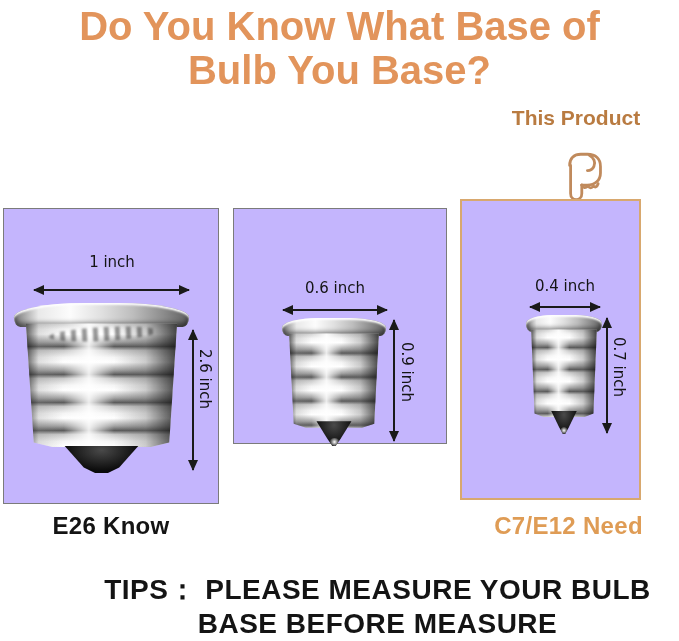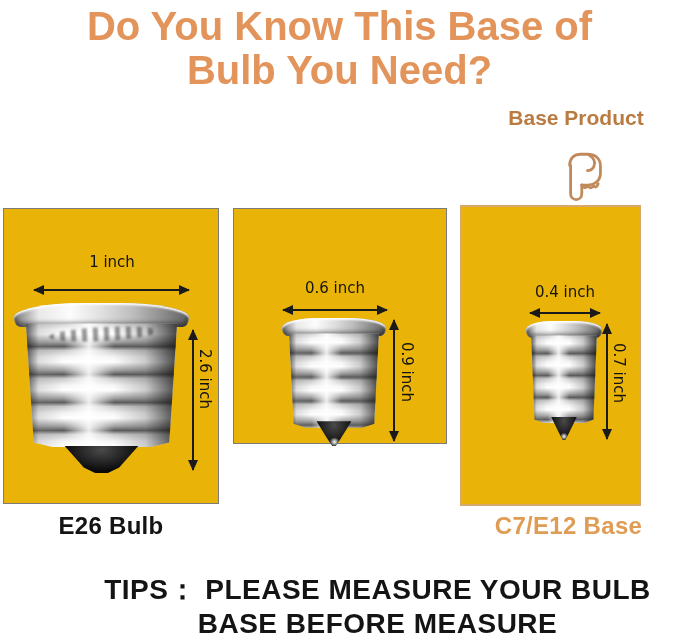--- a/index.html
+++ b/index.html
@@ -7,21 +7,21 @@
         font-family:"Liberation Sans",sans-serif;}
 
   
   .title{position:absolute;top:4px;left:0;width:100%;text-align:center;
          color:var(--c-title,#e2945b);font-weight:bold;font-size:40px;line-height:44px;}
   .this-product{position:absolute;left:490px;top:106px;width:172px;text-align:center;
          font-size:21px;font-weight:bold;color:var(--c-callout_text,#b97b41);}
   .hand{position:absolute;left:551px;top:142px;width:56px;height:60px;}
 
   
-  .base-box{position:absolute;box-sizing:border-box;background:#eab308;
+  .base-box{position:absolute;box-sizing:border-box;background:#c4b5fd;
             border:1px solid var(--c-box_border,#7b7b7b);}
   .base-box.hl{border:2px solid var(--c-highlight_border,#d8a86e);}
   .base-label{position:absolute;top:512px;text-align:center;font-size:24px;
               font-weight:bold;color:var(--c-text,#141414);letter-spacing:.3px;}
   .base-label.hl{color:var(--c-highlight_label,#df9c55);}
 
   
   .dim-h{position:absolute;font-size:15px;color:var(--c-text,#141414);
          text-align:center;font-family:"DejaVu Sans",sans-serif;}
   .dim-v{position:absolute;font-size:15px;color:var(--c-text,#141414);
@@ -74,25 +74,25 @@
   .tips{position:absolute;top:573px;left:0;width:100%;text-align:center;
         font-weight:bold;font-size:28px;line-height:34px;
         color:var(--c-text,#141414);letter-spacing:.5px;padding-left:38px;}
 </style>
 </head>
 <body>
 
 <div class="page">
 
   <div class="title">
-    <div>Do You Know This Base of</div>
-    <div>Bulb You Need?</div>
+    <div>Do You Know What Base of</div>
+    <div>Bulb You Base?</div>
   </div>
 
-  <div class="this-product">Base Product</div>
+  <div class="this-product">This Product</div>
   <svg class="hand" viewBox="0 0 60 64">
     <g fill="none" stroke="#C08A5C" stroke-width="3" stroke-linecap="round" stroke-linejoin="round">
       <path d="M20 25 c0 -8 5 -12 12 -12 h7 c9 0 14 5 14 13 v7 c0 8 -6 13 -14 13 h-6"></path>
       <path d="M33 46 v9 c0 4 -2.6 6.5 -6 6.5 s-6 -2.5 -6 -6.5 V25"></path>
       <path d="M33 46 q2.5 5 6.5 1 q3 4 6 0 q3 3 5 -2.5"></path>
       <path d="M41 14 c5 2.5 7 7.5 5 12 c-1.2 2.8 -4 4.5 -7 4.5"></path>
     </g>
   </svg>
 
   <div class="base-box" style="left:3px;top:208px;width:216px;height:296px">
@@ -113,33 +113,33 @@
     <div class="h-arrow" style="left:49px;top:100px;width:104px"></div>
     <div class="bulb b2" style="left:48px;top:109px;width:104px;height:129px">
       <div class="rim"></div>
       <div class="body"></div>
       <div class="tip"></div>
     </div>
     <div class="v-arrow" style="left:159px;top:111px;height:121px"></div>
     <div class="dim-v" style="left:164px;top:133px">0.9 inch</div>
   </div>
 
-  <div class="base-box hl" style="left:460px;top:205px;width:181px;height:301px">
+  <div class="base-box hl" style="left:460px;top:199px;width:181px;height:301px">
     <div class="dim-h" style="left:50px;top:76px;width:106px">0.4 inch</div>
     <div class="h-arrow" style="left:68px;top:105px;width:70px"></div>
     <div class="bulb b3" style="left:64px;top:114px;width:76px;height:120px">
       <div class="rim"></div>
       <div class="body"></div>
       <div class="tip"></div>
     </div>
     <div class="v-arrow" style="left:144px;top:117px;height:115px"></div>
     <div class="dim-v" style="left:148px;top:136px">0.7 inch</div>
   </div>
 
-  <div class="base-label" style="left:3px;width:216px">E26 Bulb</div>
-  <div class="base-label hl" style="left:460px;width:217px">C7/E12 Base</div>
+  <div class="base-label" style="left:3px;width:216px">E26 Know</div>
+  <div class="base-label hl" style="left:460px;width:217px">C7/E12 Need</div>
 
   <div class="tips">
     <div>TIPS： PLEASE MEASURE YOUR BULB</div>
     <div>BASE BEFORE MEASURE</div>
   </div>
 
 </div>
 
 </body></html>

